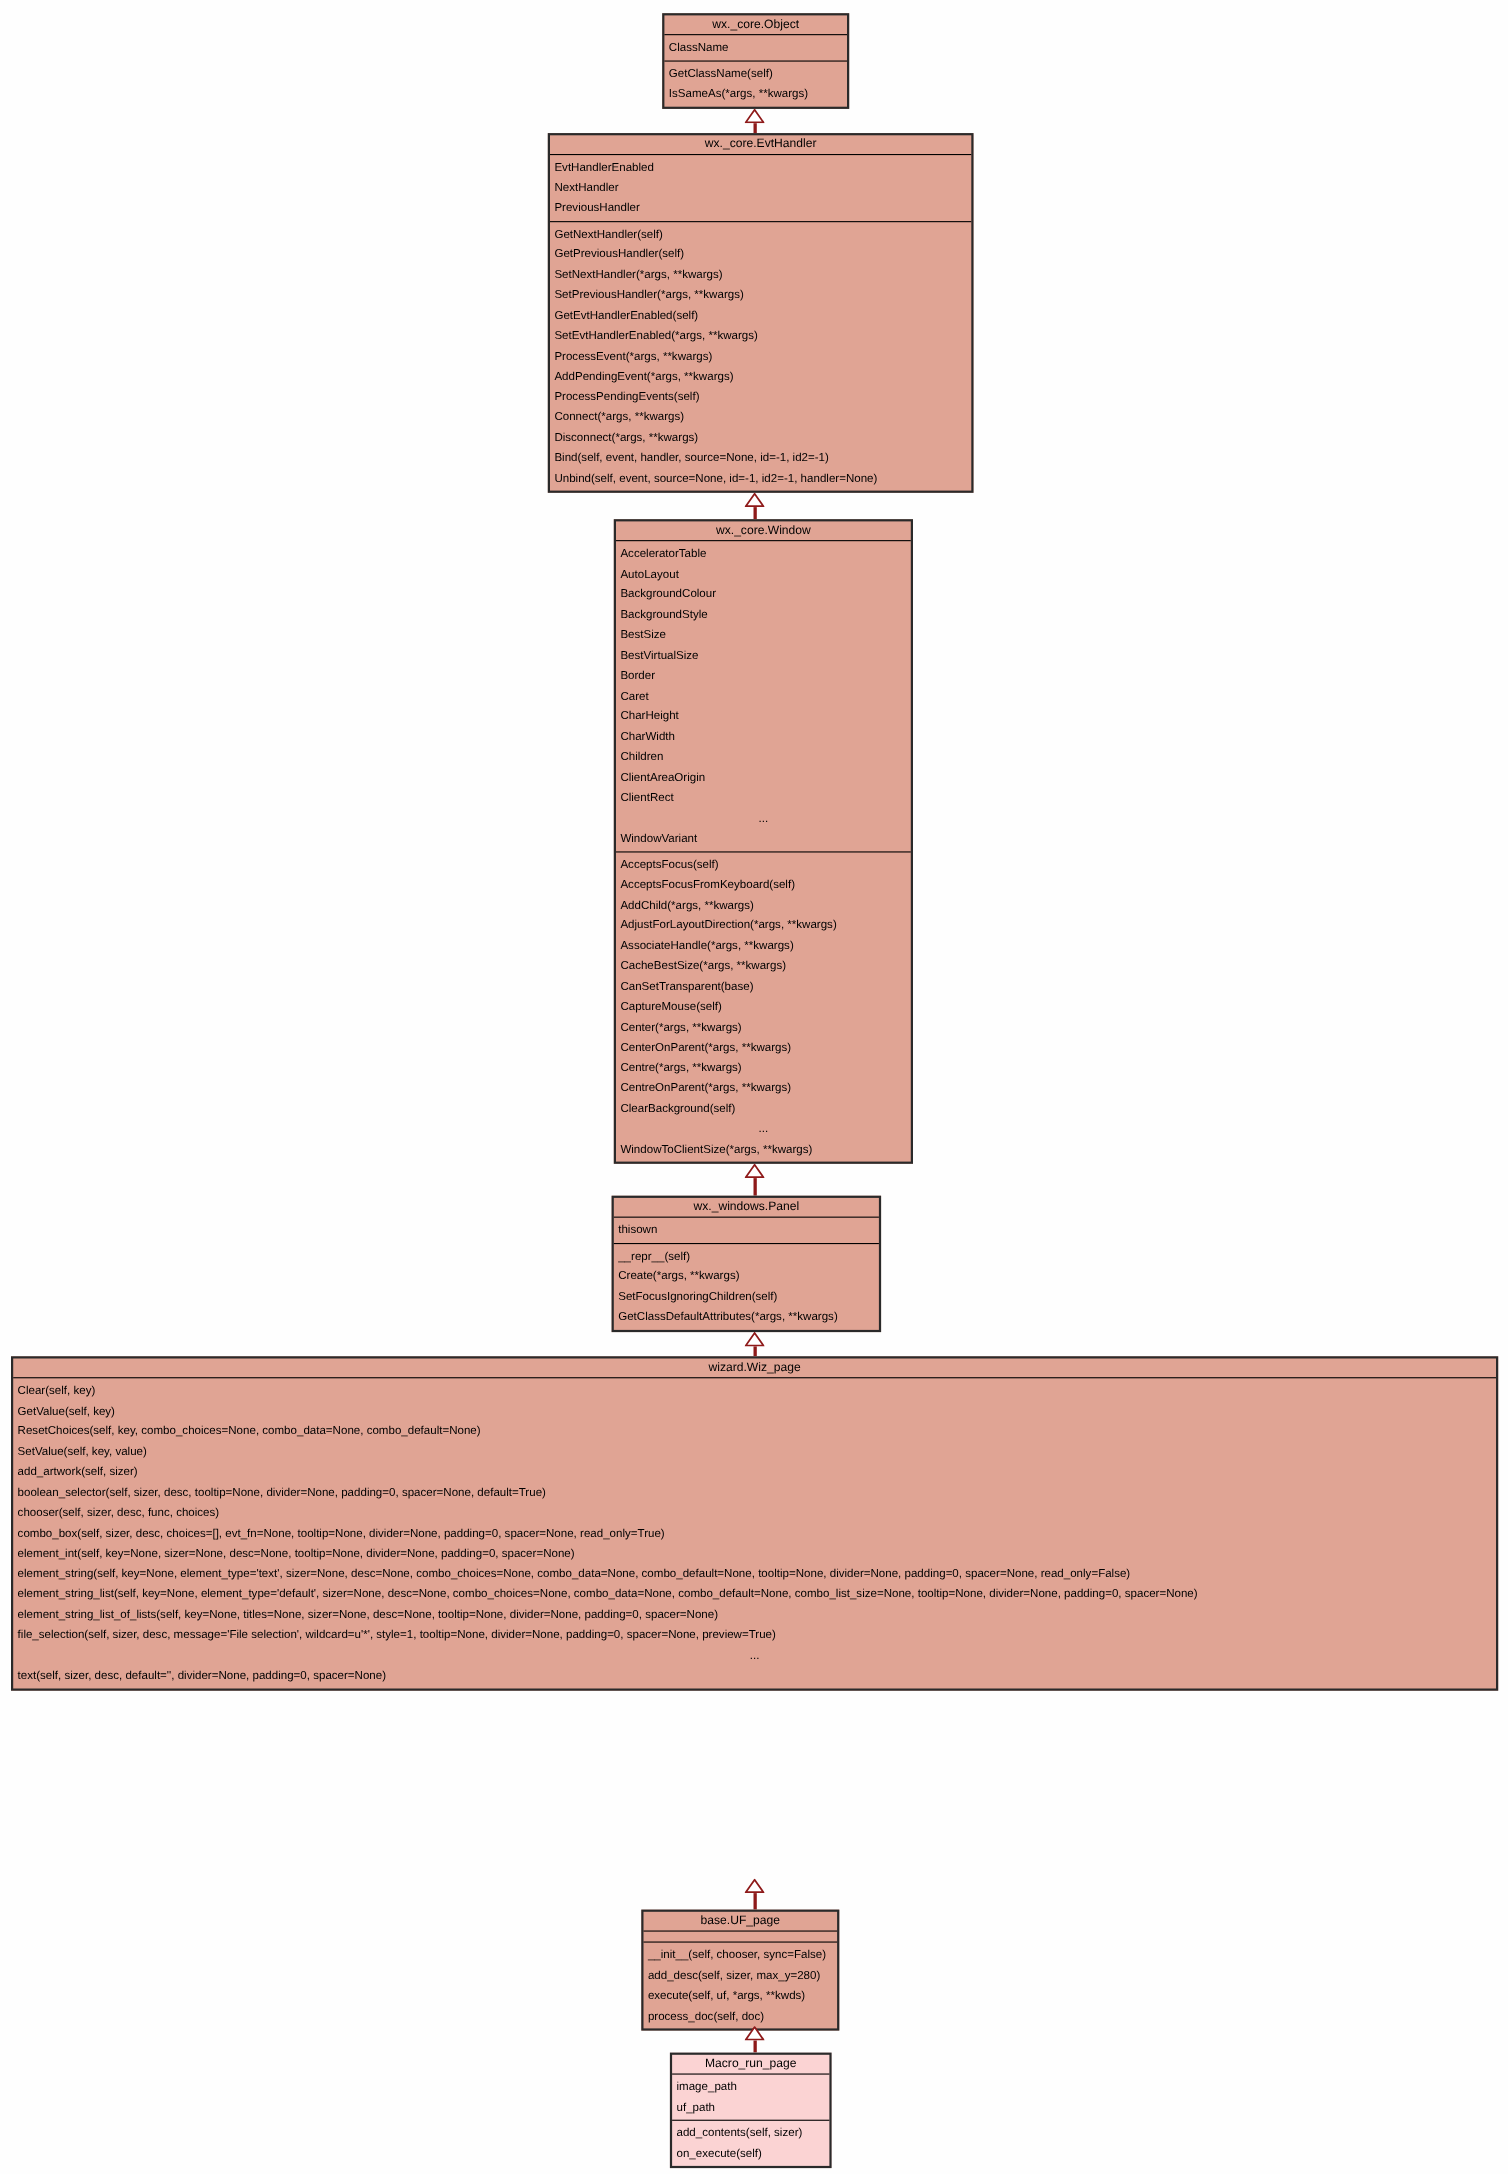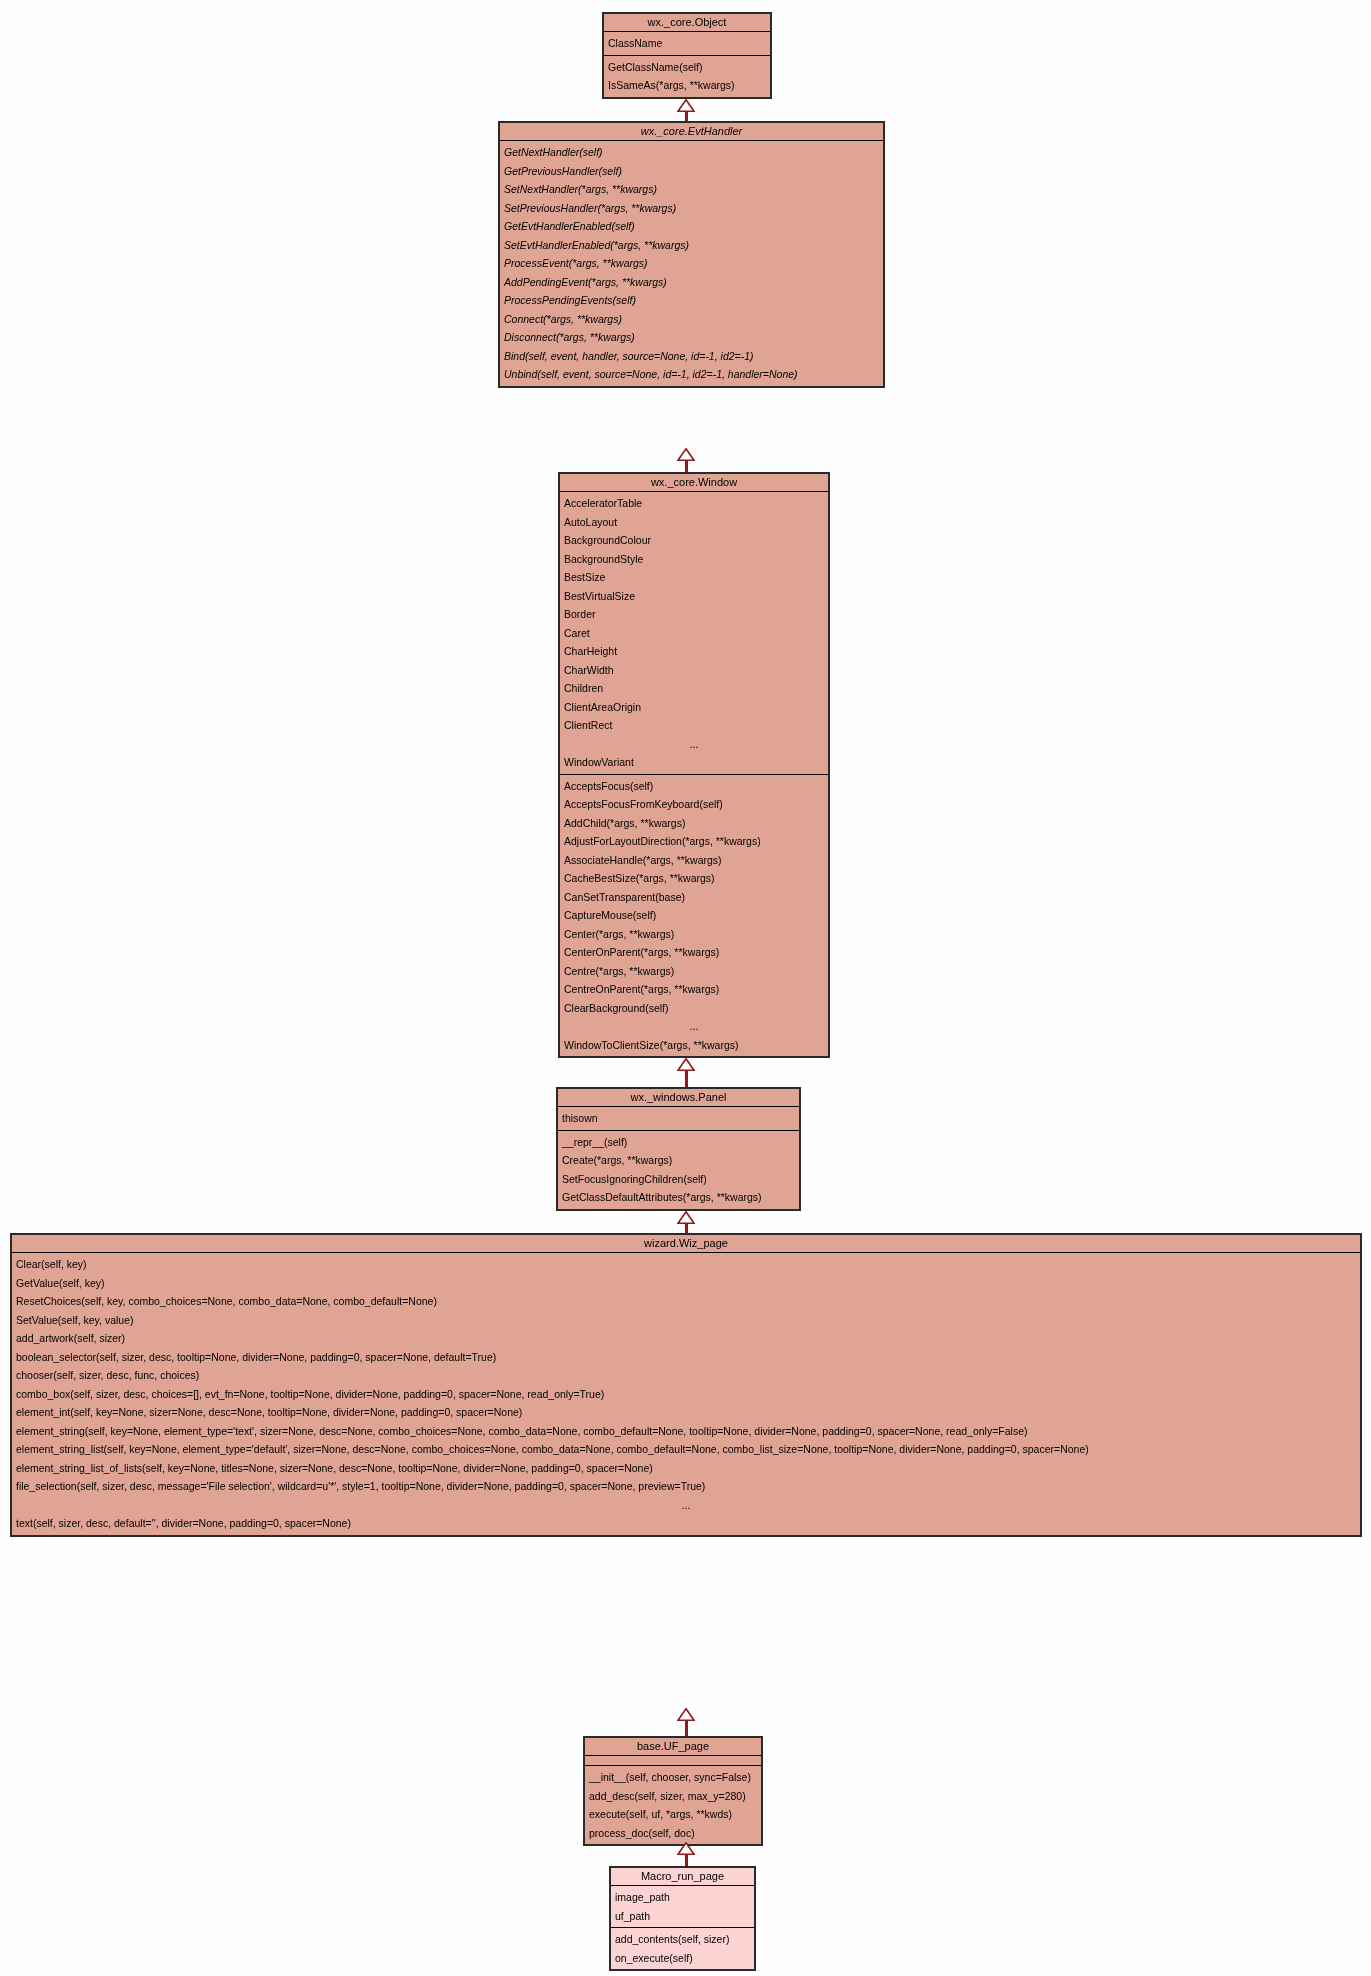--- a/index.html
+++ b/index.html
@@ -68,22 +68,27 @@
       </div>
   </div>
 
   <div class="arrow" style="left:677px; top:99px; height:22px;">
     <svg width="18" height="13" viewBox="0 0 18 13">
       <path d="M9 0.8 L17 12.2 L1 12.2 Z" fill="#ffffff" stroke="#8e1a1a" stroke-width="1.6"></path>
     </svg>
     <div class="shaft"></div>
   </div>
 
-  <div class="class-box" style="left:498px; top:121px; width:387px;font-style:italic;">
+  <div class="class-box" style="left:498px; top:121px; width:387px;">
     <div class="class-title">wx._core.EvtHandler</div>
+    <div class="section">
+        <div class="row">EvtHandlerEnabled</div>
+        <div class="row">NextHandler</div>
+        <div class="row">PreviousHandler</div>
+      </div>
     <div class="section">
         <div class="row">GetNextHandler(self)</div>
         <div class="row">GetPreviousHandler(self)</div>
         <div class="row">SetNextHandler(*args, **kwargs)</div>
         <div class="row">SetPreviousHandler(*args, **kwargs)</div>
         <div class="row">GetEvtHandlerEnabled(self)</div>
         <div class="row">SetEvtHandlerEnabled(*args, **kwargs)</div>
         <div class="row">ProcessEvent(*args, **kwargs)</div>
         <div class="row">AddPendingEvent(*args, **kwargs)</div>
         <div class="row">ProcessPendingEvents(self)</div>

